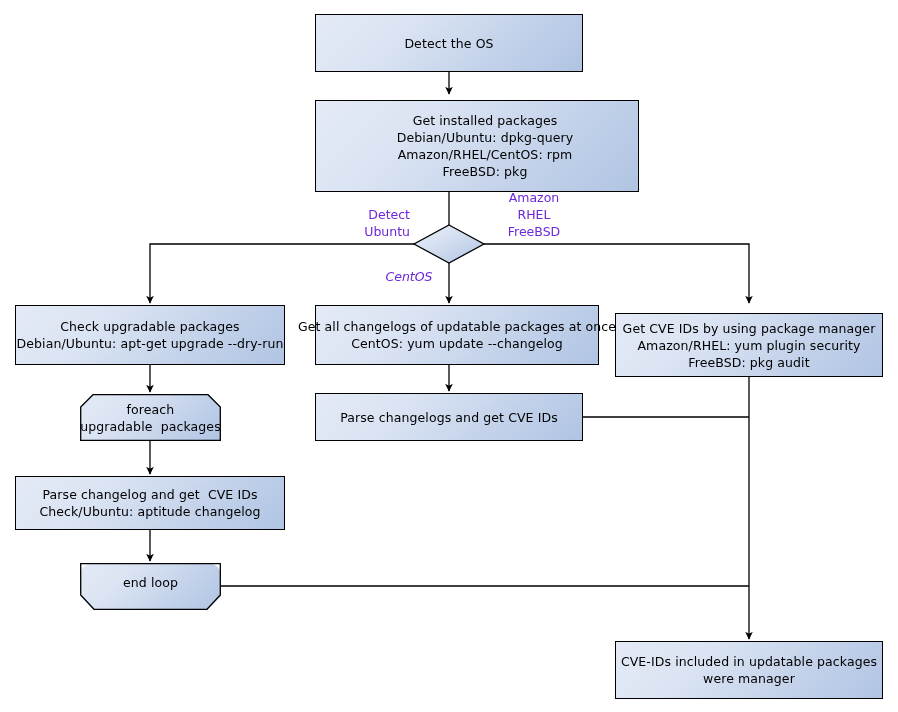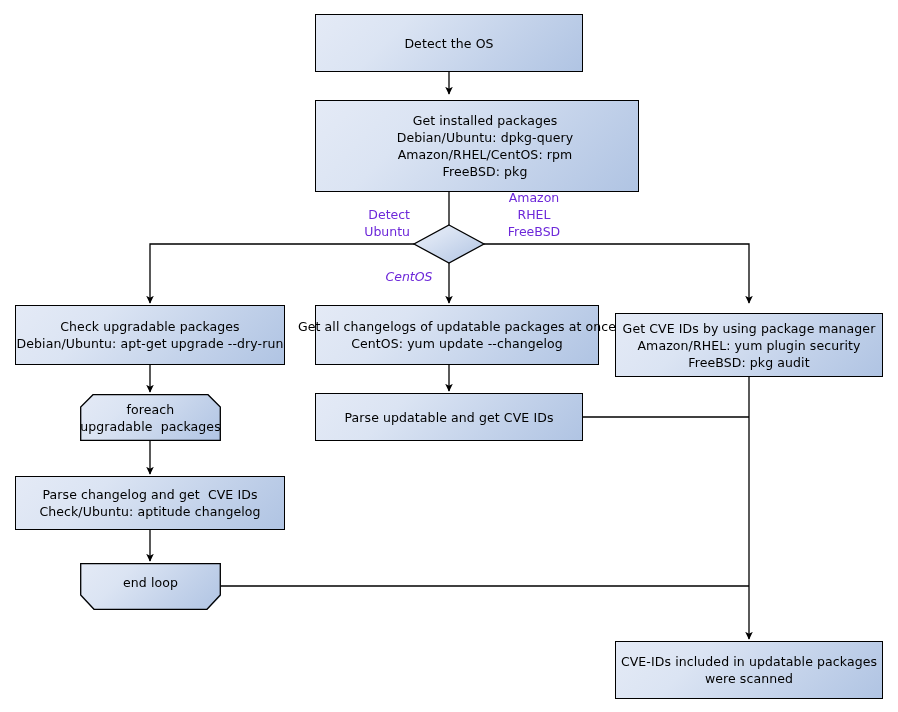--- a/index.html
+++ b/index.html
@@ -38,20 +38,21 @@
     background: linear-gradient(135deg, #e4eaf6 0%, #dbe4f3 30%, #c3d2ea 68%, #b0c4e3 100%);
   }
   .node.loop {
     background: linear-gradient(135deg, #e4eaf6 0%, #dbe4f3 30%, #c3d2ea 68%, #b0c4e3 100%);
   }
   .node.loopstart {
     clip-path: polygon(13px 0, calc(100% - 13px) 0, 100% 13px, 100% 100%, 0 100%, 0 13px);
   }
   .node.loopend {
     clip-path: polygon(0 0, 100% 0, 100% calc(100% - 14px), calc(100% - 14px) 100%, 14px 100%, 0 calc(100% - 14px));
+    border-radius: 13px;
   }
   .node-text {
     display: block;
     white-space: pre;
   }
   .edge-label {
     position: absolute;
     font-size: 12.5px;
     line-height: 17px;
     color: #6d28d9;
@@ -142,33 +143,33 @@
 <svg class="diamond-wrap" style="left:80px; top:394px;" width="141" height="47" viewBox="0 0 141 47">
   <path d="M13,0.7 L128,0.7 L140.3,13 L140.3,46.3 L0.7,46.3 L0.7,13 Z" fill="none" stroke="#000000" stroke-width="1.3"></path>
 </svg>
 
 <div class="node proc" style="left:15px; top:476px; width:270px; height:54px;">
   <span class="node-text">Parse changelog and get  CVE IDs
 Check/Ubuntu: aptitude changelog</span>
 </div>
 
 <div class="node proc" style="left:315px; top:393px; width:268px; height:48px;">
-  <span class="node-text">Parse updatable and get CVE IDs</span>
+  <span class="node-text">Parse changelogs and get CVE IDs</span>
 </div>
 
 <div class="node loop loopend" style="left:80px; top:563px; width:141px; height:47px; border:0;">
   <span class="node-text" style="position:relative; top:-4px;">end loop</span>
 </div>
 <svg class="diamond-wrap" style="left:80px; top:563px;" width="141" height="47" viewBox="0 0 141 47">
   <path d="M0.7,0.7 L140.3,0.7 L140.3,32 L127,46.3 L14,46.3 L0.7,32 Z" fill="none" stroke="#000000" stroke-width="1.3"></path>
 </svg>
 
 <div class="node proc" style="left:615px; top:641px; width:268px; height:58px;">
   <span class="node-text">CVE-IDs included in updatable packages
-were scanned</span>
+were manager</span>
 </div>
 
 <div class="edge-label" style="left:346px; top:206px; width:64px; text-align:right;">Detect
 Ubuntu</div>
 
 <div class="edge-label" style="left:494px; top:189px; width:80px; text-align:center;">Amazon
 RHEL
 FreeBSD</div>
 
 <div class="edge-label" style="left:380px; top:268px; width:58px; text-align:center;font-style:italic;">CentOS</div>

